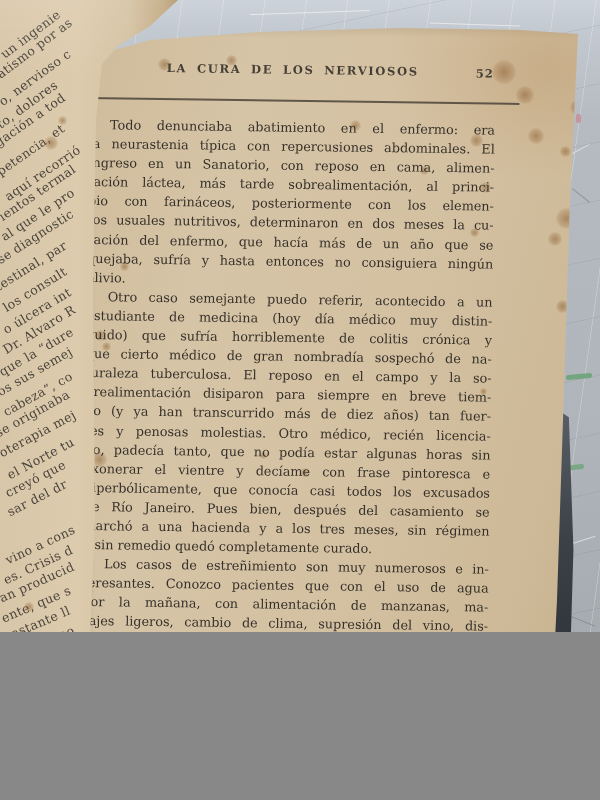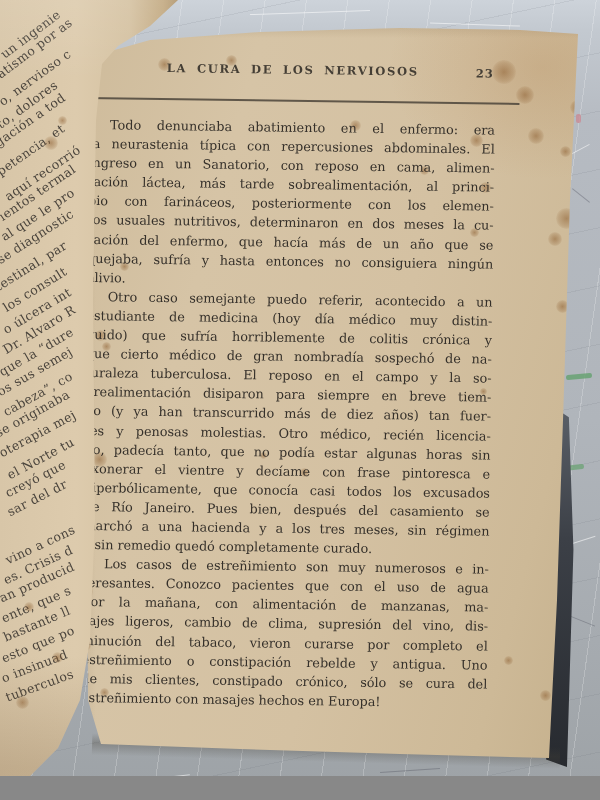--- a/index.html
+++ b/index.html
@@ -1,16 +1,16 @@
 <!DOCTYPE html>
 <html><head>
 <meta charset="utf-8">
 <style>
   html,body{margin:0;padding:0;background:#888;}
-  .scene{position:relative;width:600px;height:776px;overflow:hidden;
+  .scene{position:relative;width:600px;height:632px;overflow:hidden;
          font-family:"DejaVu Serif", serif;}
   
   .floor{position:absolute;inset:0;z-index:0;
     background:linear-gradient(180deg,#cdd3da 0px,#c3c9d0 30px,#b6bbc2 120px,
                #b0b5bb 420px,#a6abb0 640px,#9da2a6 800px);}
   .floor::before{content:"";position:absolute;inset:0;
     background:repeating-linear-gradient(98deg,transparent 0 16px,
                rgba(255,255,255,.22) 16px 17px,transparent 17px 41px);}
   .floor::after{content:"";position:absolute;inset:0;
     background:repeating-linear-gradient(-12deg,transparent 0 23px,
@@ -162,21 +162,21 @@
         <div class="spot" style="left: 442px; top: 634px; width: 9px; height: 9px;"></div>
         <div class="spot" style="left: 238px; top: 446px; width: 9px; height: 9px;"></div>
         <div class="spot" style="left: 198px; top: 430px; width: 7px; height: 7px;"></div>
         <div class="spot" style="left: 418px; top: 366px; width: 7px; height: 7px;"></div>
         <div class="spot" style="left: 508px; top: 78px; width: 15px; height: 15px;"></div>
       </div>
 
     <div class="text-block">
       <div class="running-head">
         <span>LA CURA DE LOS NERVIOSOS</span>
-        <span class="pageno">23</span>
+        <span class="pageno">52</span>
       </div>
       <div class="head-rule"></div>
       <div class="lines" id="lines">
           <div class="line indent">Todo denunciaba abatimiento en el enfermo: era</div>
           <div class="line">la neurastenia típica con repercusiones abdominales. El</div>
           <div class="line">ingreso en un Sanatorio, con reposo en cama, alimen-</div>
           <div class="line">tación láctea, más tarde sobrealimentación, al princi-</div>
           <div class="line">pio con farináceos, posteriormente con los elemen-</div>
           <div class="line">tos usuales nutritivos, determinaron en dos meses la cu-</div>
           <div class="line">ración del enfermo, que hacía más de un año que se</div>

